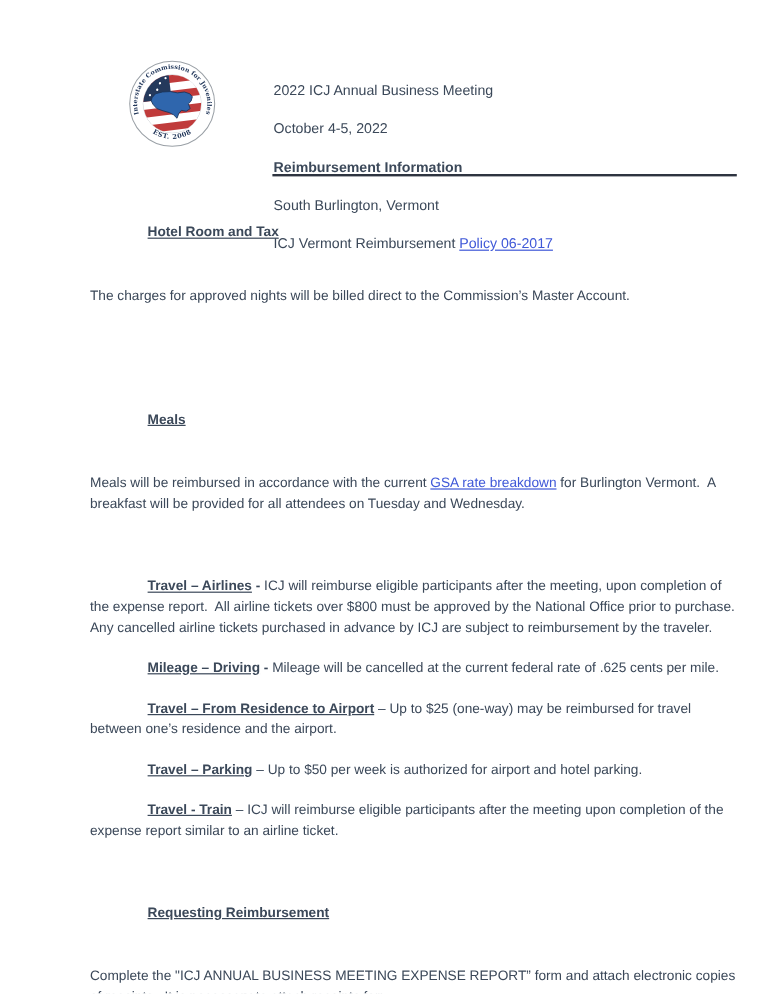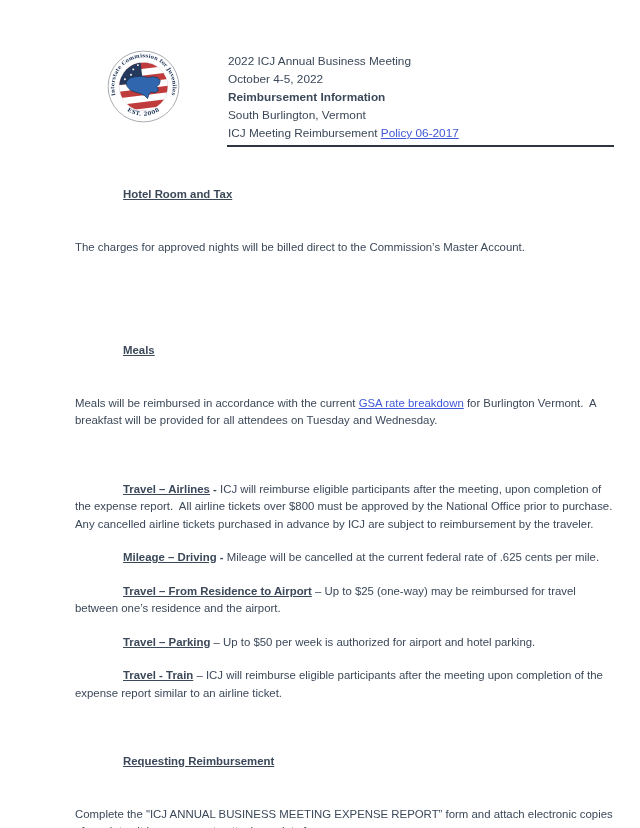--- a/index.html
+++ b/index.html
@@ -5,21 +5,21 @@
   html,body { margin:0; padding:0; background:#ffffff; }
   .page {
     position:relative; width:640px; height:828px; background:#ffffff;
     font-family:"Liberation Sans", sans-serif;
     color:var(--ink,#3b4859);
     overflow:hidden;
   }
   
   .logo { position:absolute; left:107px; top:50px; width:73px; height:73px; }
   .header-text { position:absolute; left:228px; top:52px; width:386px; }
-  .hline { font-size:11.8px; line-height:18px; white-space:pre-wrap; }
+  .hline { font-size:11.8px; line-height:18px; white-space:pre-wrap;margin-top:14px; }
   .bold { font-weight:bold; }
   .header-divider { position:absolute; left:227px; top:145px; width:387px; height:2px; background:var(--rule,#2e3440); }
   
   .link { color:var(--link,#3f58d8); text-decoration:underline; cursor:pointer; }
   .link-color { color:var(--link,#3f58d8); }
   
   .content { position:absolute; left:75px; top:151px; width:539px; font-size:11.4px; line-height:17.5px; }
   .sec { margin:0 0 16px 0; white-space:pre-wrap; }
   .sec:last-child { margin-bottom:0; }
   .sh { font-weight:bold; text-decoration:underline;margin-left:48px; }
@@ -70,21 +70,21 @@
     <text class="seal-text" font-size="7.5" letter-spacing="0.6" text-anchor="middle">
       <textPath href="#arcBot" startOffset="50%">EST. 2008</textPath>
     </text>
   </svg>
 
   <div class="header-text">
     <div class="hline">2022 ICJ Annual Business Meeting</div>
     <div class="hline">October 4-5, 2022</div>
     <div class="hline bold">Reimbursement Information</div>
     <div class="hline">South Burlington, Vermont</div>
-    <div class="hline"><span>ICJ Meeting Reimbursement </span><a class="link">Policy 06-2017</a></div>
+    <div class="hline"><span>ICJ Vermont Reimbursement </span><a class="link">Policy 06-2017</a></div>
   </div>
   <div class="header-divider"></div>
 
   <div class="content">
 
     <div class="sec">
       <div class="sh">Hotel Room and Tax</div>
       <div class="sb">The charges for approved nights will be billed direct to the Commission’s Master Account.</div>
     </div>
 

